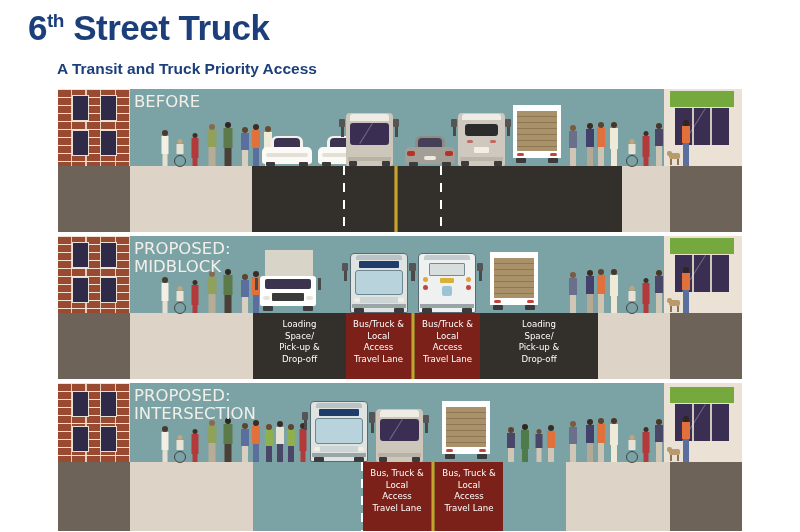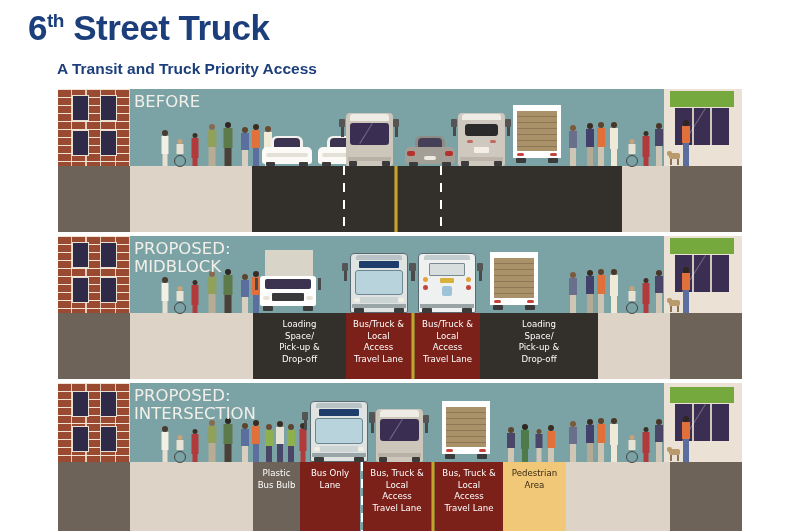--- a/index.html
+++ b/index.html
@@ -518,45 +518,33 @@
   <div class="win" style="left:14px;top:8px;width:15px;height:24px;"></div>
   <div class="win" style="left:42px;top:8px;width:15px;height:24px;"></div>
   <div class="win" style="left:14px;top:43px;width:15px;height:24px;"></div>
   <div class="win" style="left:42px;top:43px;width:15px;height:24px;"></div>
   <div class="base-dark" style="top:79px;height:69px;"></div>
 
   <div class="sidewalk" style="left:72px;top:79px;width:123px;height:69px;"></div>
   <div class="sidewalk" style="left:508px;top:79px;width:176px;height:69px;"></div>
   <div class="base-dark" style="left:612px;top:79px;width:72px;height:69px;"></div>
 
-  <div class="lane" style="left:195px;top:79px;width:47px;height:69px;background:#6d6358;">
-    <div class="lane-label" style="white-space:pre-line;">Plastic
-Bus Bulb</div>
-  </div>
-  <div class="lane" style="left:242px;top:79px;width:60px;height:69px;background:#7c2119;">
-    <div class="lane-label" style="white-space:pre-line;">Bus Only
-Lane</div>
-  </div>
   <div class="dash" style="left:303px;top:79px;height:69px;"></div>
   <div class="lane" style="left:305px;top:79px;width:68px;height:69px;background:#7c2119;">
     <div class="lane-label" style="white-space:pre-line;">Bus, Truck &amp;
 Local
 Access
 Travel Lane</div>
   </div>
   <div class="yellowline" style="left:373px;top:79px;height:69px;"></div>
   <div class="lane" style="left:377px;top:79px;width:68px;height:69px;background:#7c2119;">
     <div class="lane-label" style="white-space:pre-line;">Bus, Truck &amp;
 Local
 Access
 Travel Lane</div>
-  </div>
-  <div class="lane" style="left:445px;top:79px;width:63px;height:69px;background:#f0c878;">
-    <div class="lane-label dark" style="white-space:pre-line;">Pedestrian
-Area</div>
   </div>
 
   <div class="store" style="left:606px;top:0px;width:78px;height:79px;"></div>
   <div class="awning" style="left:612px;top:4px;width:64px;height:16px;"></div>
   <div class="storewin" style="left:617px;top:21px;width:54px;height:37px;overflow:hidden;">
     <i style="left:17px;"></i>
       <i style="left:35px;"></i>
     <span class="glare" style="left:30px;"></span>
   </div>
 

